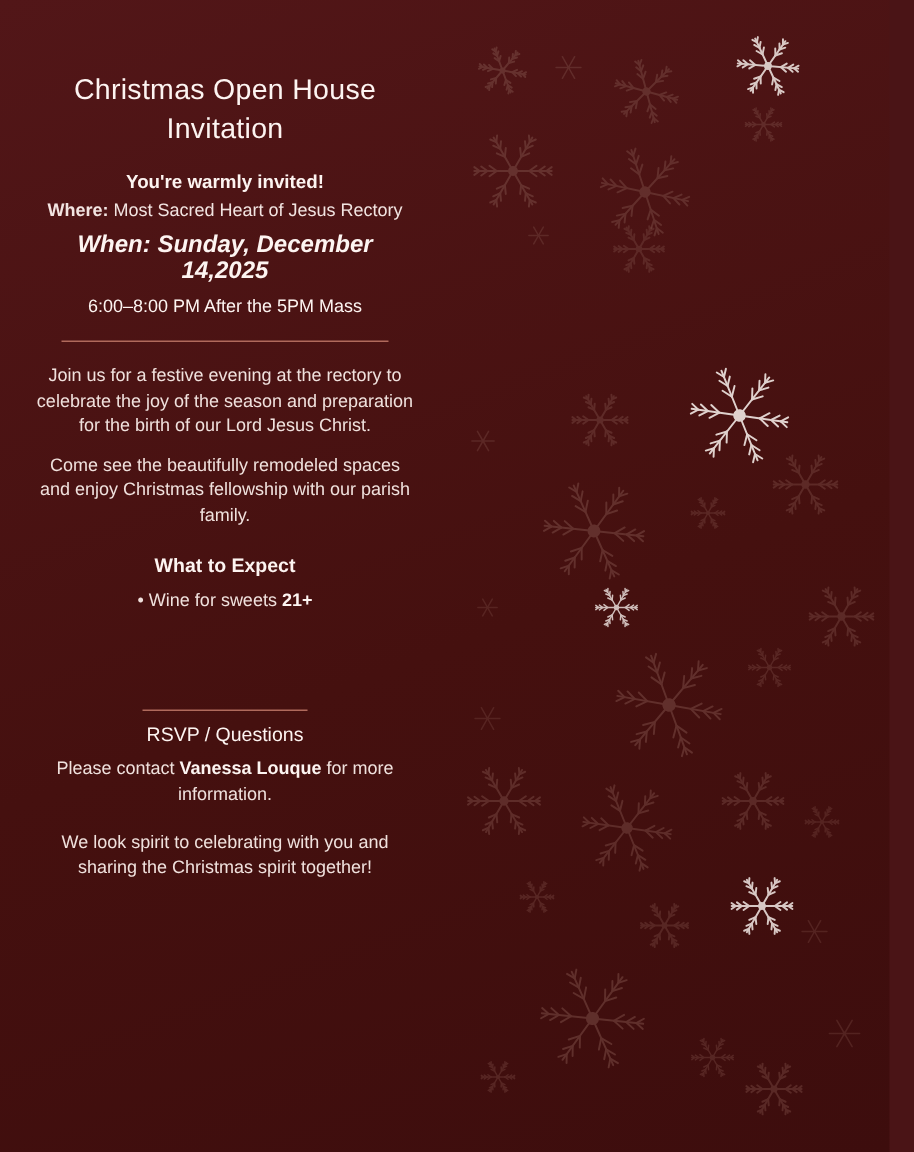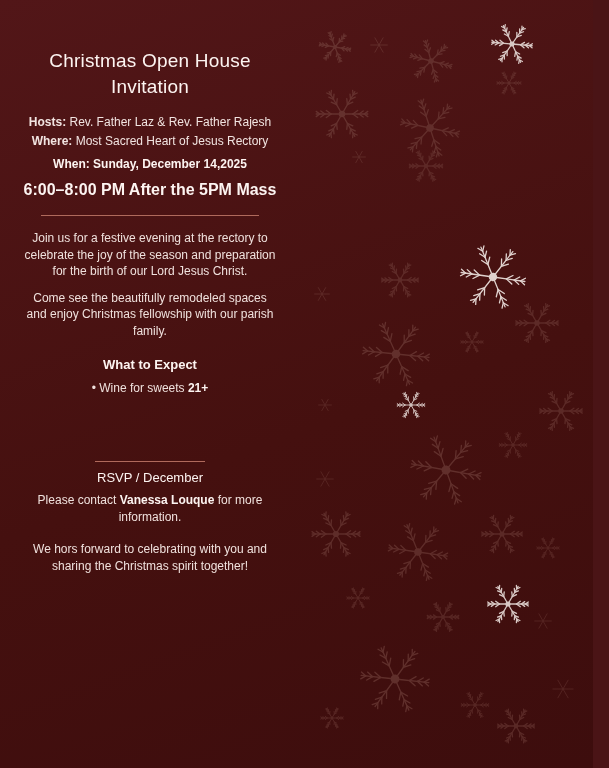--- a/index.html
+++ b/index.html
@@ -63,29 +63,30 @@
     color: #fdf4f1;
   }
   .meta {
     font-size: 12px;
     line-height: 17px;
     margin: 0 0 2px 0;
     color: #f2e4e1;
   }
   .meta b { font-weight: bold; }
   .when {
-    font-size: 12px;
+    font-size: 16px;
     line-height: 17px;
     font-weight: bold;
     margin-top: 6px;
     color: #fdf4f1;
+    font-style: italic;
   }
   .mass {
-    font-size: 16px;
-    font-weight: bold;
+    font-size: 12px;
+    font-weight: normal;
     margin-top: 8px;
     color: #fdf4f1;
   }
   .rule {
     width: 218px;
     height: 1px;
     background: #b06a5c;
     margin: 16px auto 14px auto;
     border: 0;
   }
@@ -1491,24 +1492,22 @@
           <line x1="11" y1="11" x2="16.1" y2="2.2"></line>
           <circle cx="11" cy="11" r="1.3" fill="#7a4a44" stroke="none"></circle>
         </svg>
       </div>
     </div>
 
   <div class="content">
 
     <h1 class="title">Christmas Open House Invitation</h1>
 
-
-    <div class="meta">
-      <b>Hosts:</b><span> Rev. Father Laz &amp; Rev. Father Rajesh</span>
-    </div>
+    <div class="invited">You're warmly invited!</div>
+
 
     <div class="meta">
       <b>Where:</b><span> Most Sacred Heart of Jesus Rectory</span>
     </div>
 
     <div class="when">When: Sunday, December 14,2025</div>
 
     <div class="mass">6:00–8:00 PM After the 5PM Mass</div>
 
     <hr class="rule">
@@ -1517,19 +1516,19 @@
     <p class="para gap">Come see the beautifully remodeled spaces and enjoy Christmas fellowship with our parish family.</p>
 
     <div class="section-head">What to Expect</div>
 
     <ul class="bullets">
       <li><span>• Wine for sweets </span><b>21+</b></li>
     </ul>
 
     <div class="rsvp-block">
       <hr class="rule2">
-      <div class="rsvp-head">RSVP / December</div>
+      <div class="rsvp-head">RSVP / Questions</div>
       <p class="rsvp-text"><span>Please contact </span><b>Vanessa Louque</b><span> for more information.</span></p>
-      <p class="closing">We hors forward to celebrating with you and sharing the Christmas spirit together!</p>
+      <p class="closing">We look spirit to celebrating with you and sharing the Christmas spirit together!</p>
     </div>
 
   </div>
 </div>
 
 </body></html>

